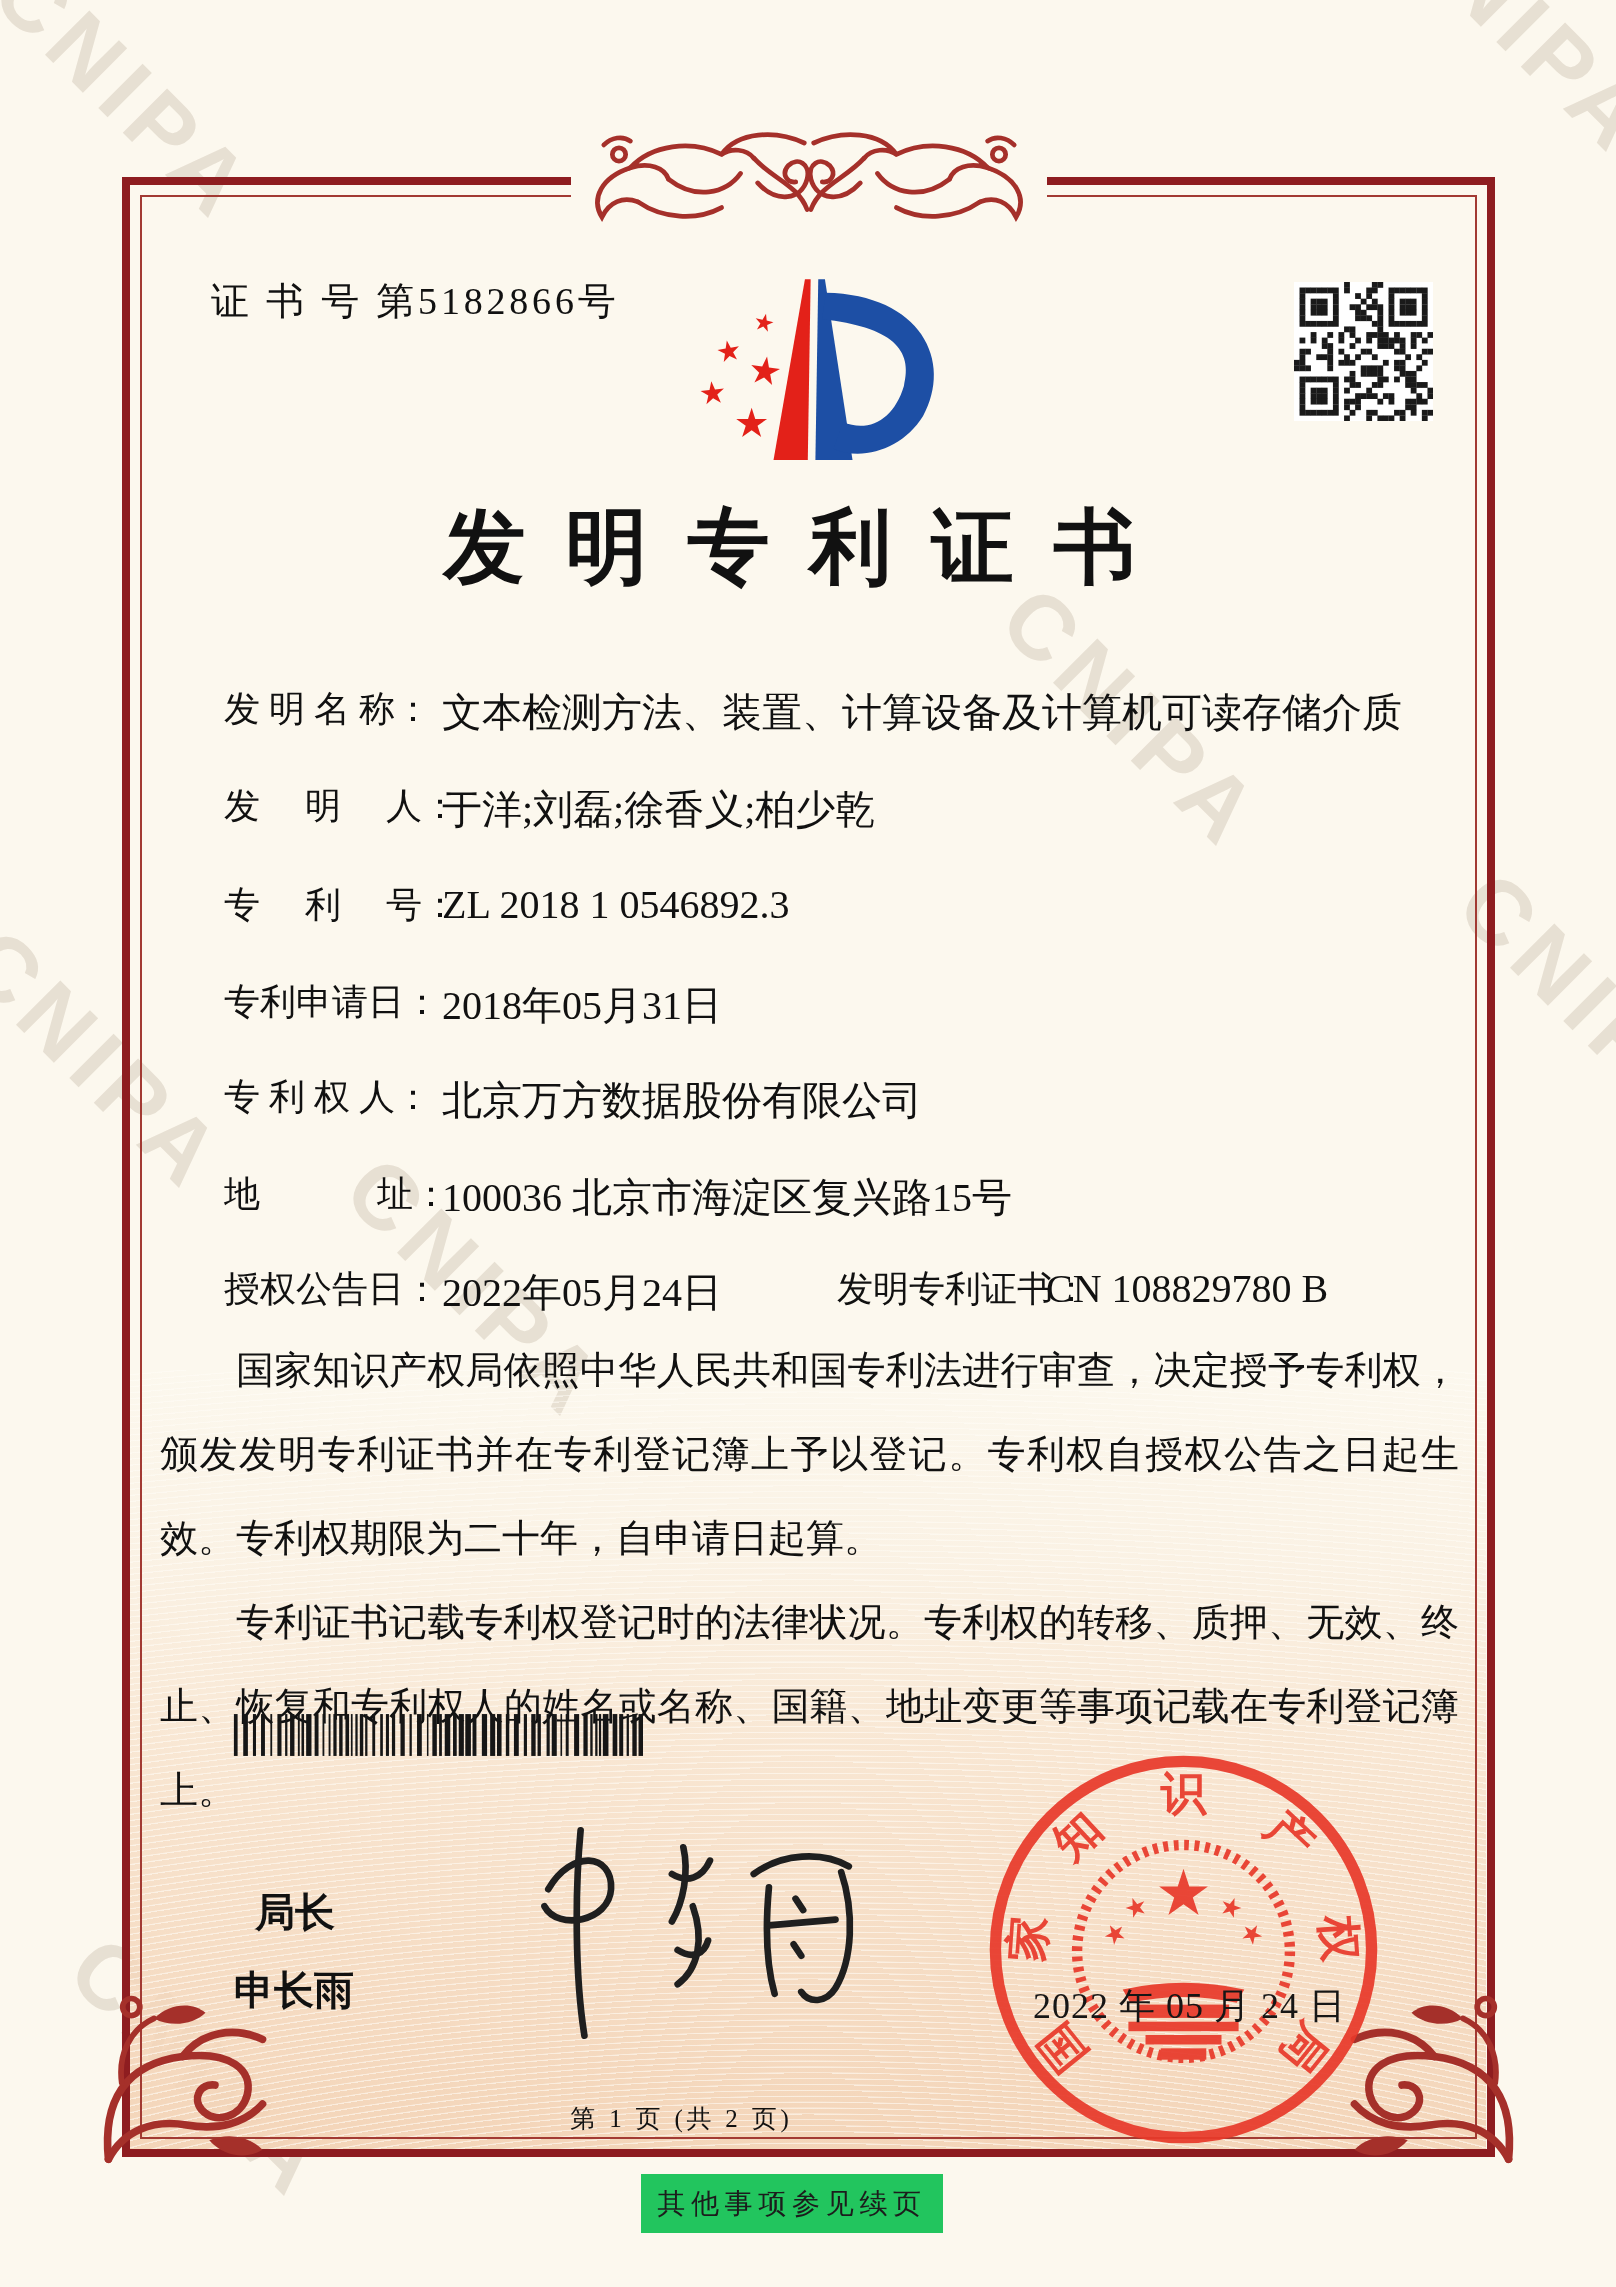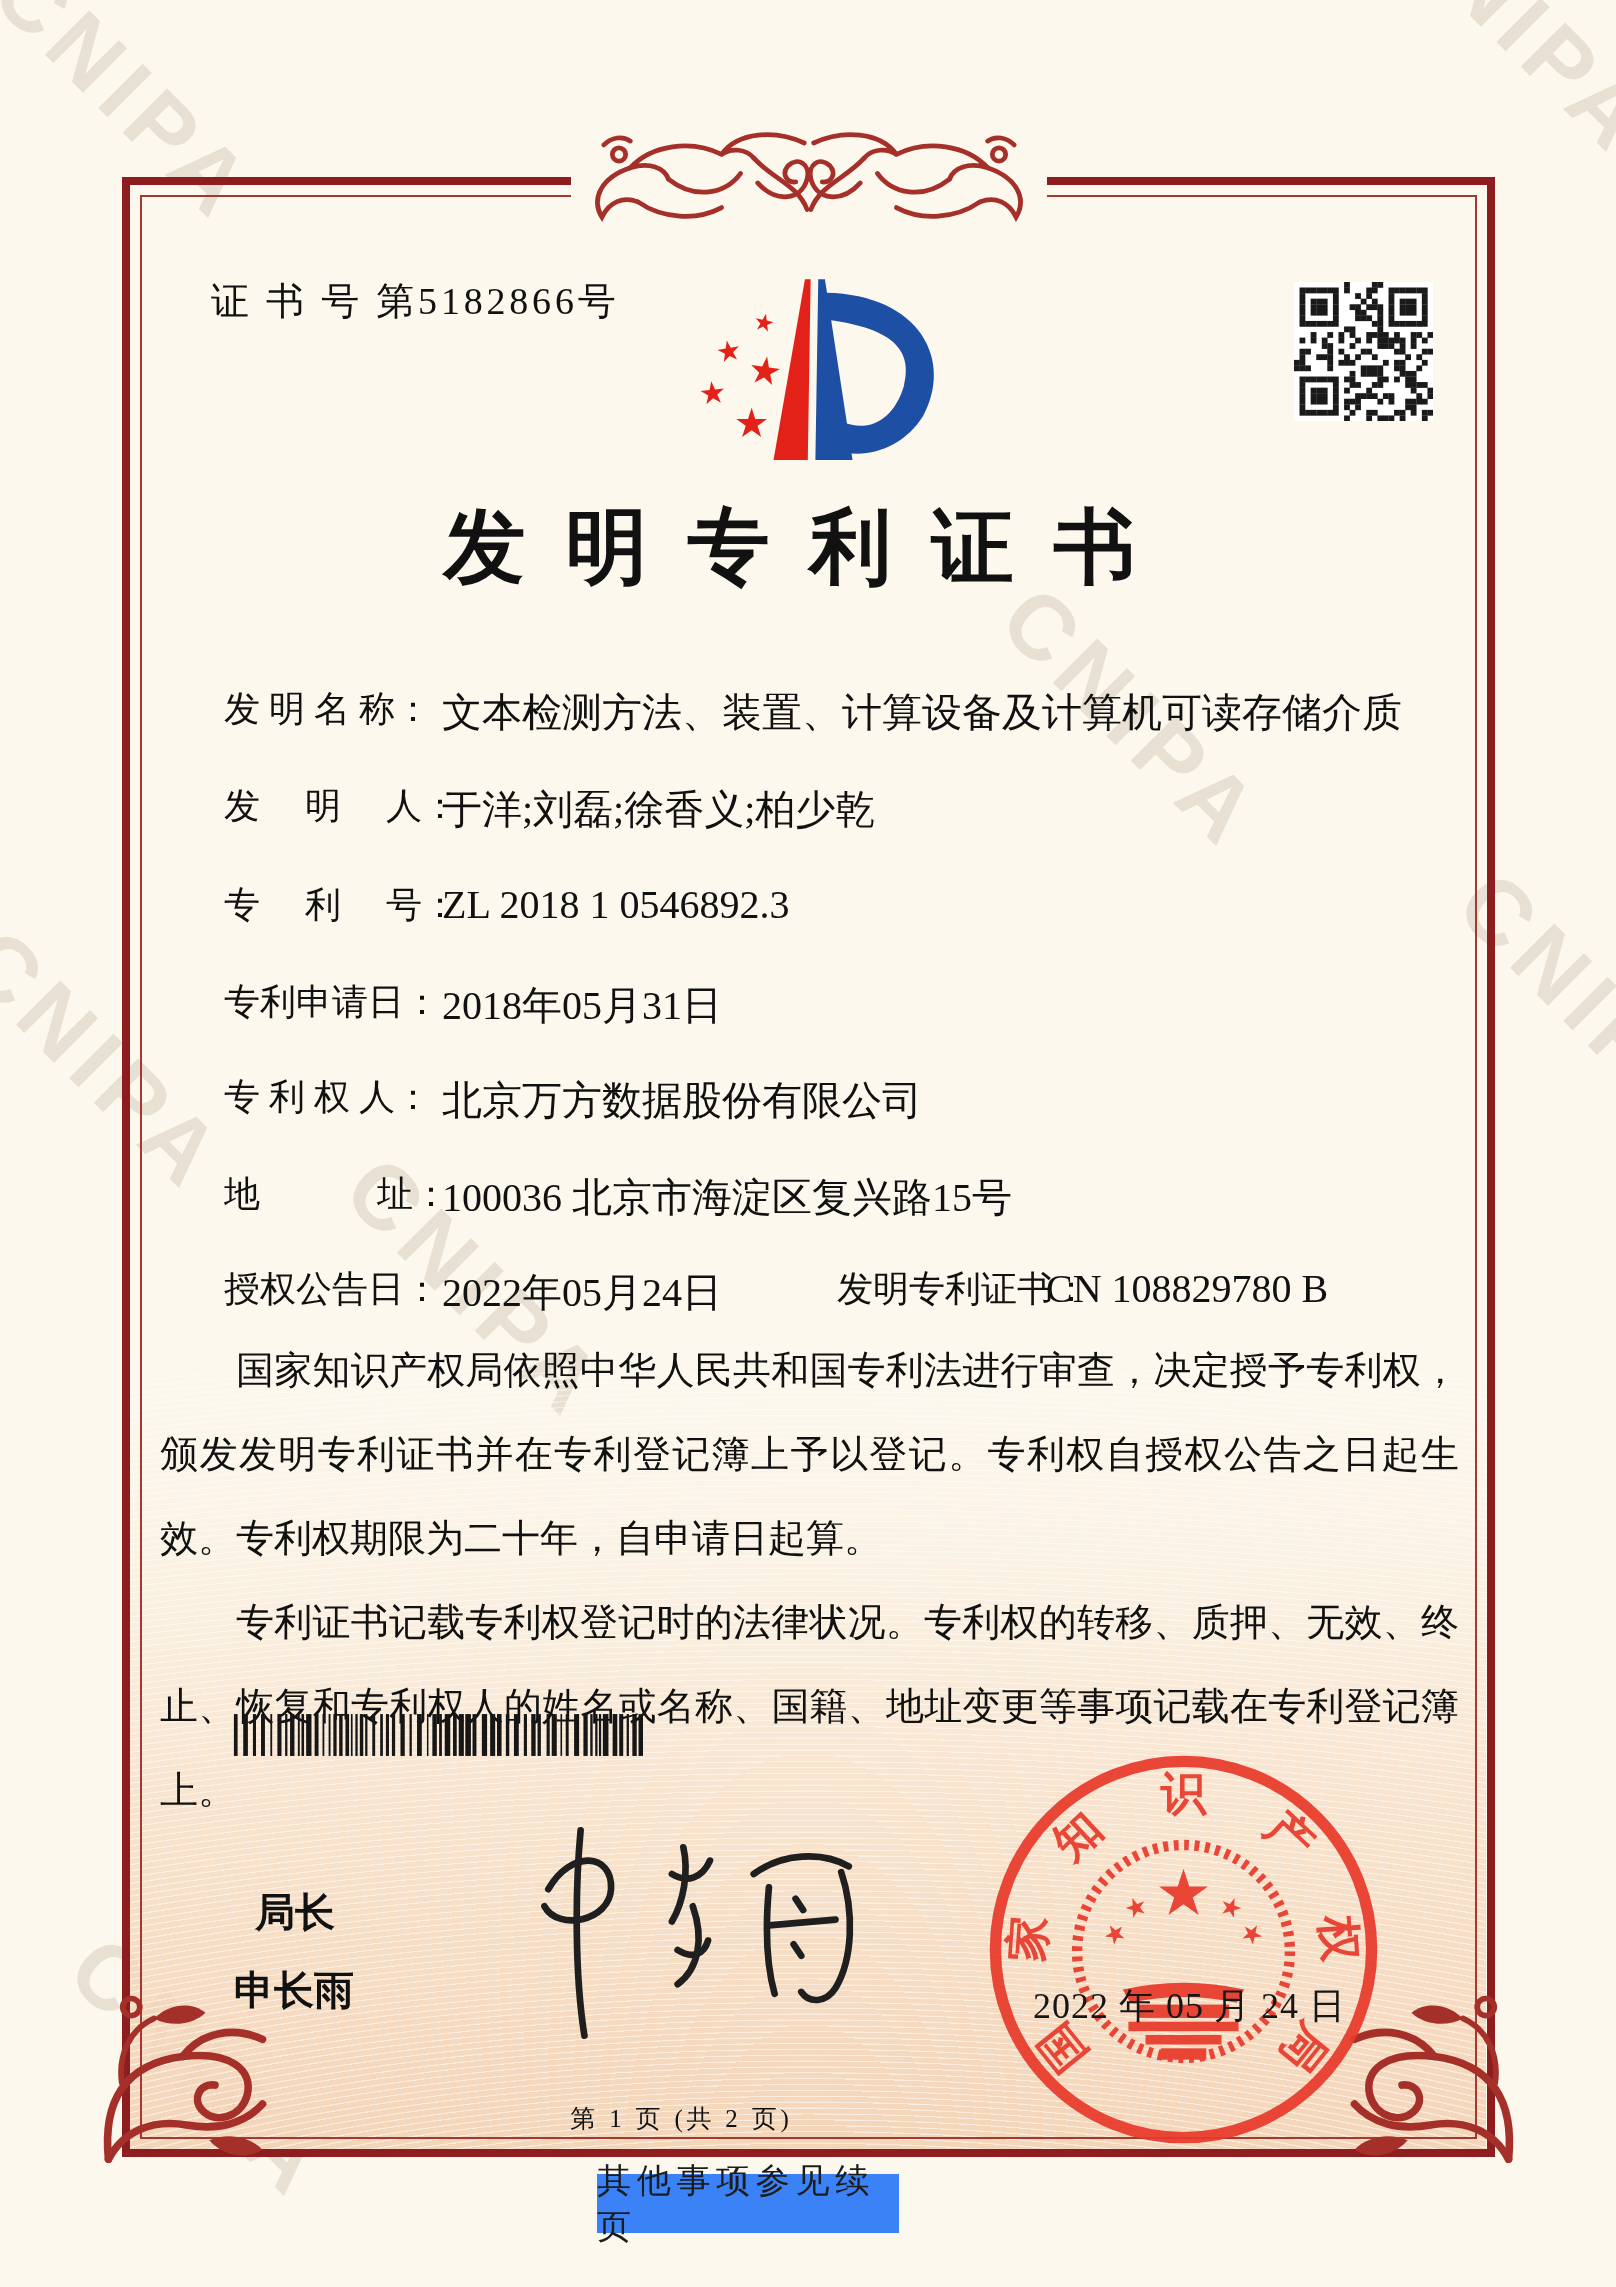--- a/index.html
+++ b/index.html
@@ -67,22 +67,22 @@
   .signer-name{left:234px;top:1963px;}
   .autograph{left:495px;top:1815px;width:409px;height:233px;z-index:5;}
 
   .seal{left:984px;top:1750px;width:399px;height:399px;z-index:5;}
   .seal-date{left:1004px;top:1982px;width:371px;text-align:center;font-size:36px;
              letter-spacing:1px;color:#161616;z-index:6;white-space:nowrap;}
 
   .pageno{left:0;top:2102px;width:1363px;text-align:center;font-size:25px;
           letter-spacing:3.8px;z-index:6;}
 
-  .contnote{left:597px;top:2174px;width:302px;height:59px;background:#3b82f6;
-            display:flex;align-items:center;justify-content:center;font-size:34px;
+  .contnote{left:641px;top:2174px;width:302px;height:59px;background:#22c55e;
+            display:flex;align-items:center;justify-content:center;font-size:28px;
             letter-spacing:5.7px;z-index:4;color:#1c1c1c;}
 </style>
 </head>
 <body>
 
 <div class="page">
 
   <div class="wm wm1">CNIPA</div>
   <div class="wm wm2">CNIPA</div>
   <div class="wm wm3">CNIPA</div>

